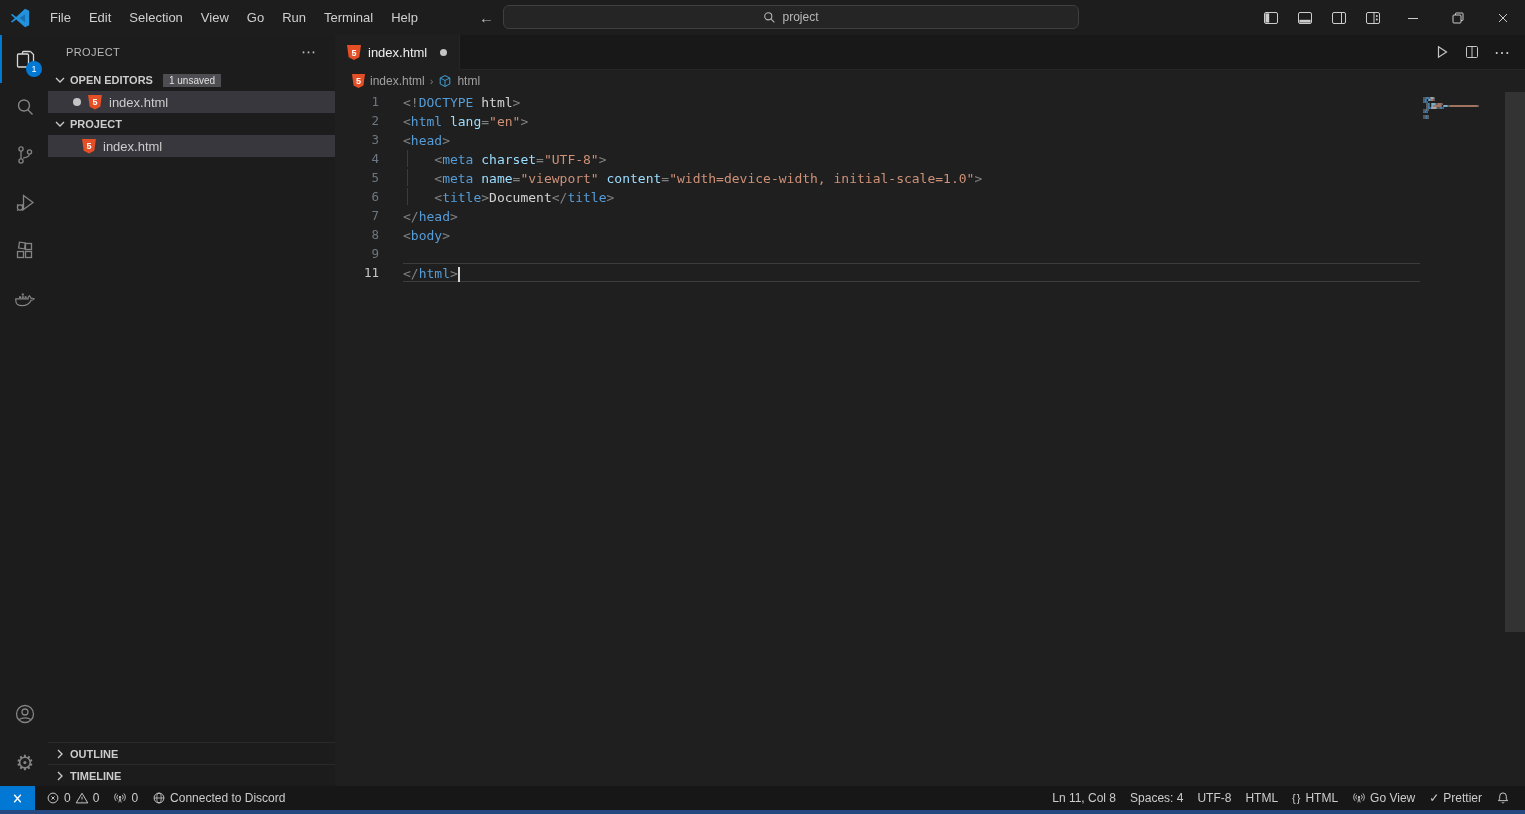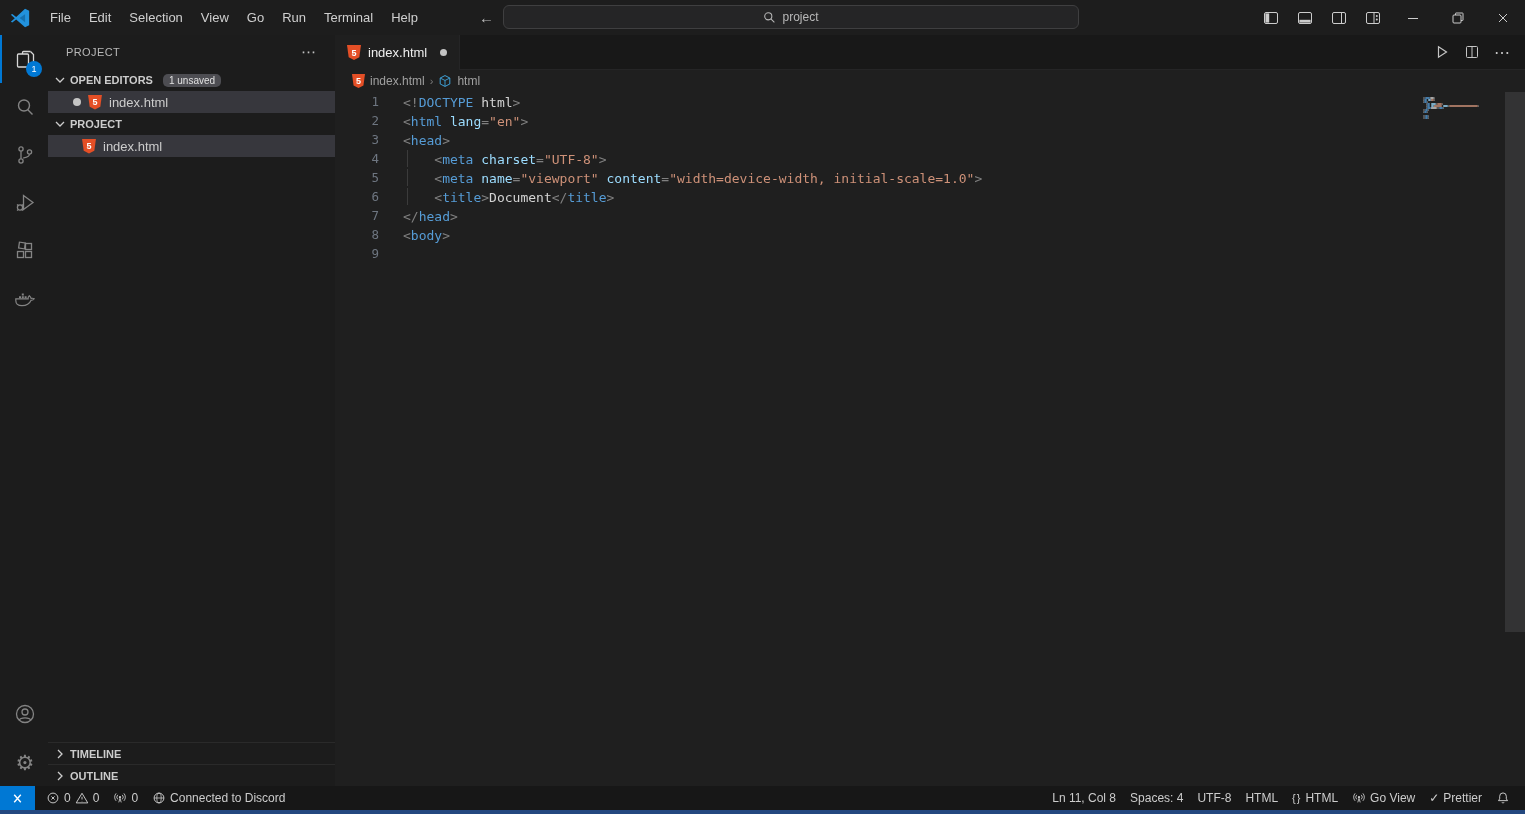--- a/index.html
+++ b/index.html
@@ -33,21 +33,21 @@
   .gear-glyph { font-size:21px; color:#848484; line-height:1; }
 
   
   .sidebar { width:287px; background:#1c1c1c; display:flex; flex-direction:column; font-size:13px; }
   .sb-title { height:34px; display:flex; align-items:center; padding:0 18px; font-size:11px;
     color:#b8b8b8; letter-spacing:.4px; }
   .sb-title .dots { margin-left:auto; font-size:15px; color:#c2c2c2; letter-spacing:1px; }
   .sec-header { height:22px; display:flex; align-items:center; gap:2px; padding:0 4px; font-weight:bold;
     font-size:11px; color:#cccccc; }
   .badge-pill { margin-left:8px; background:#4d4d52; color:#e0e0e0; font-size:10px; font-weight:normal;
-    padding:1px 6px; border-radius:5px; }
+    padding:1px 6px; border-radius:0; }
   .tree-row { height:22px; display:flex; align-items:center; font-size:13px; color:#cccccc; }
   .tree-row.selected { background:#37373d; }
   .mod-dot { width:8px; height:8px; border-radius:50%; background:#c4c4c4; margin:0 7px 0 25px; flex:none; }
   .html-icon { width:14px; height:15px; background:#e44f26; color:#fff; font-size:9px; font-weight:bold;
     display:flex; align-items:center; justify-content:center; flex:none;
     clip-path:polygon(0 0,100% 0,88% 82%,50% 100%,12% 82%); }
   .tree-row .label { margin-left:7px; }
   .sb-bottom { margin-top:auto; }
   .sb-bottom .sec-header { border-top:1px solid #2a2a2a; }
 
@@ -249,27 +249,27 @@
       </div>
       <div class="tree-row selected" style="padding-left:34px;">
         <span class="html-icon">5</span>
         <span class="label">index.html</span>
       </div>
       <div class="sb-bottom">
         <div class="sec-header">
           <svg width="16" height="16" viewBox="0 0 16 16">
               <path d="M6 4l4 4-4 4" fill="none" stroke="#ccc" stroke-width="1.3"></path>
             </svg>
-          <span>TIMELINE</span>
+          <span>OUTLINE</span>
         </div>
         <div class="sec-header">
           <svg width="16" height="16" viewBox="0 0 16 16">
               <path d="M6 4l4 4-4 4" fill="none" stroke="#ccc" stroke-width="1.3"></path>
             </svg>
-          <span>OUTLINE</span>
+          <span>TIMELINE</span>
         </div>
       </div>
     </div>
 
     <div class="editorarea">
       <div class="tabrail">
         <div class="tab">
           <span class="html-icon">5</span>
           <span>index.html</span>
           <span class="dot"></span>
@@ -309,20 +309,21 @@
         <div class="codelines" id="codelines">
             <div class="row"><span class="ln">1</span><span class="lc"><span style="color: rgb(128, 128, 128);">&lt;!</span><span style="color: rgb(86, 156, 214);">DOCTYPE</span><span style="color: rgb(212, 212, 212);"> html</span><span style="color: rgb(128, 128, 128);">&gt;</span></span></div>
             <div class="row"><span class="ln">2</span><span class="lc"><span style="color: rgb(128, 128, 128);">&lt;</span><span style="color: rgb(86, 156, 214);">html</span><span style="color: rgb(212, 212, 212);"> </span><span style="color: rgb(156, 220, 254);">lang</span><span style="color: rgb(128, 128, 128);">=</span><span style="color: rgb(206, 145, 120);">"en"</span><span style="color: rgb(128, 128, 128);">&gt;</span></span></div>
             <div class="row"><span class="ln">3</span><span class="lc"><span style="color: rgb(128, 128, 128);">&lt;</span><span style="color: rgb(86, 156, 214);">head</span><span style="color: rgb(128, 128, 128);">&gt;</span></span></div>
             <div class="row"><span class="ln">4</span><span class="lc guide"><span style="color: rgb(212, 212, 212);">    </span><span style="color: rgb(128, 128, 128);">&lt;</span><span style="color: rgb(86, 156, 214);">meta</span><span style="color: rgb(212, 212, 212);"> </span><span style="color: rgb(156, 220, 254);">charset</span><span style="color: rgb(128, 128, 128);">=</span><span style="color: rgb(206, 145, 120);">"UTF-8"</span><span style="color: rgb(128, 128, 128);">&gt;</span></span></div>
             <div class="row"><span class="ln">5</span><span class="lc guide"><span style="color: rgb(212, 212, 212);">    </span><span style="color: rgb(128, 128, 128);">&lt;</span><span style="color: rgb(86, 156, 214);">meta</span><span style="color: rgb(212, 212, 212);"> </span><span style="color: rgb(156, 220, 254);">name</span><span style="color: rgb(128, 128, 128);">=</span><span style="color: rgb(206, 145, 120);">"viewport"</span><span style="color: rgb(212, 212, 212);"> </span><span style="color: rgb(156, 220, 254);">content</span><span style="color: rgb(128, 128, 128);">=</span><span style="color: rgb(206, 145, 120);">"width=device-width, initial-scale=1.0"</span><span style="color: rgb(128, 128, 128);">&gt;</span></span></div>
             <div class="row"><span class="ln">6</span><span class="lc guide"><span style="color: rgb(212, 212, 212);">    </span><span style="color: rgb(128, 128, 128);">&lt;</span><span style="color: rgb(86, 156, 214);">title</span><span style="color: rgb(128, 128, 128);">&gt;</span><span style="color: rgb(212, 212, 212);">Document</span><span style="color: rgb(128, 128, 128);">&lt;/</span><span style="color: rgb(86, 156, 214);">title</span><span style="color: rgb(128, 128, 128);">&gt;</span></span></div>
             <div class="row"><span class="ln">7</span><span class="lc"><span style="color: rgb(128, 128, 128);">&lt;/</span><span style="color: rgb(86, 156, 214);">head</span><span style="color: rgb(128, 128, 128);">&gt;</span></span></div>
             <div class="row"><span class="ln">8</span><span class="lc"><span style="color: rgb(128, 128, 128);">&lt;</span><span style="color: rgb(86, 156, 214);">body</span><span style="color: rgb(128, 128, 128);">&gt;</span></span></div>
             <div class="row"><span class="ln">9</span><span class="lc"></span></div>
+            <div class="row"><span class="ln cur">11</span><span class="lc current"><span style="color: rgb(128, 128, 128);">&lt;/</span><span style="color: rgb(86, 156, 214);">html</span><span style="color: rgb(128, 128, 128);">&gt;</span><span class="cursor"></span></span></div>
           </div>
         <div class="minimap" id="minimap">
             <div class="mm-row">
               <span class="mm-tok" style="width: 1.5px; background: rgb(128, 128, 128); opacity: 0.75;"></span>
               <span class="mm-tok" style="width: 5.25px; background: rgb(86, 156, 214); opacity: 0.75;"></span>
               <span class="mm-tok" style="width: 3.75px; background: rgb(212, 212, 212); opacity: 0.75;"></span>
               <span class="mm-tok" style="width: 0.75px; background: rgb(128, 128, 128); opacity: 0.75;"></span>
             </div>
             <div class="mm-row">
               <span class="mm-tok" style="width: 0.75px; background: rgb(128, 128, 128); opacity: 0.75;"></span>

